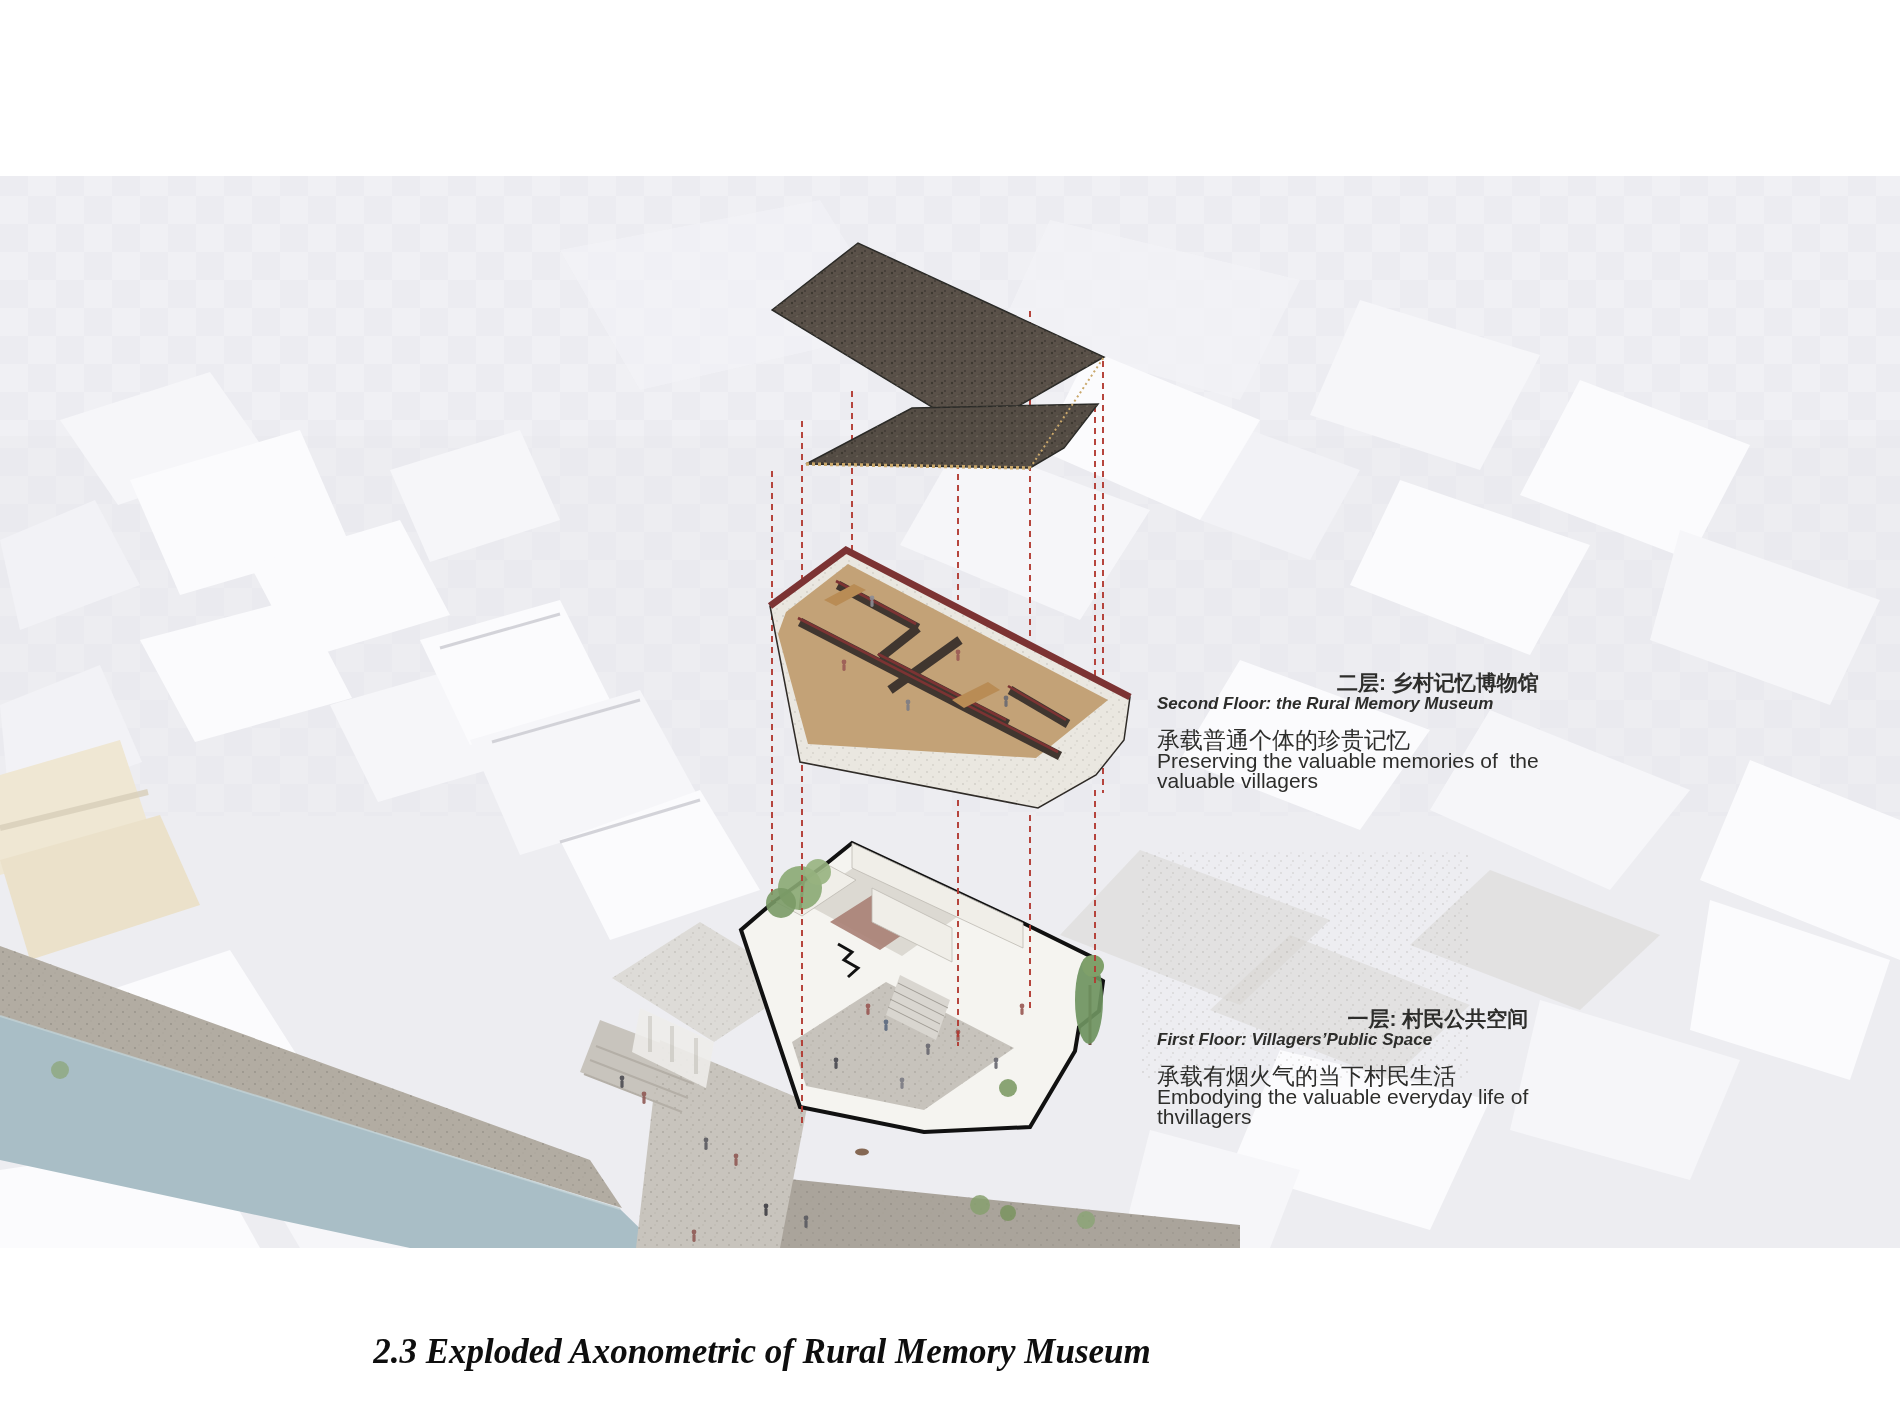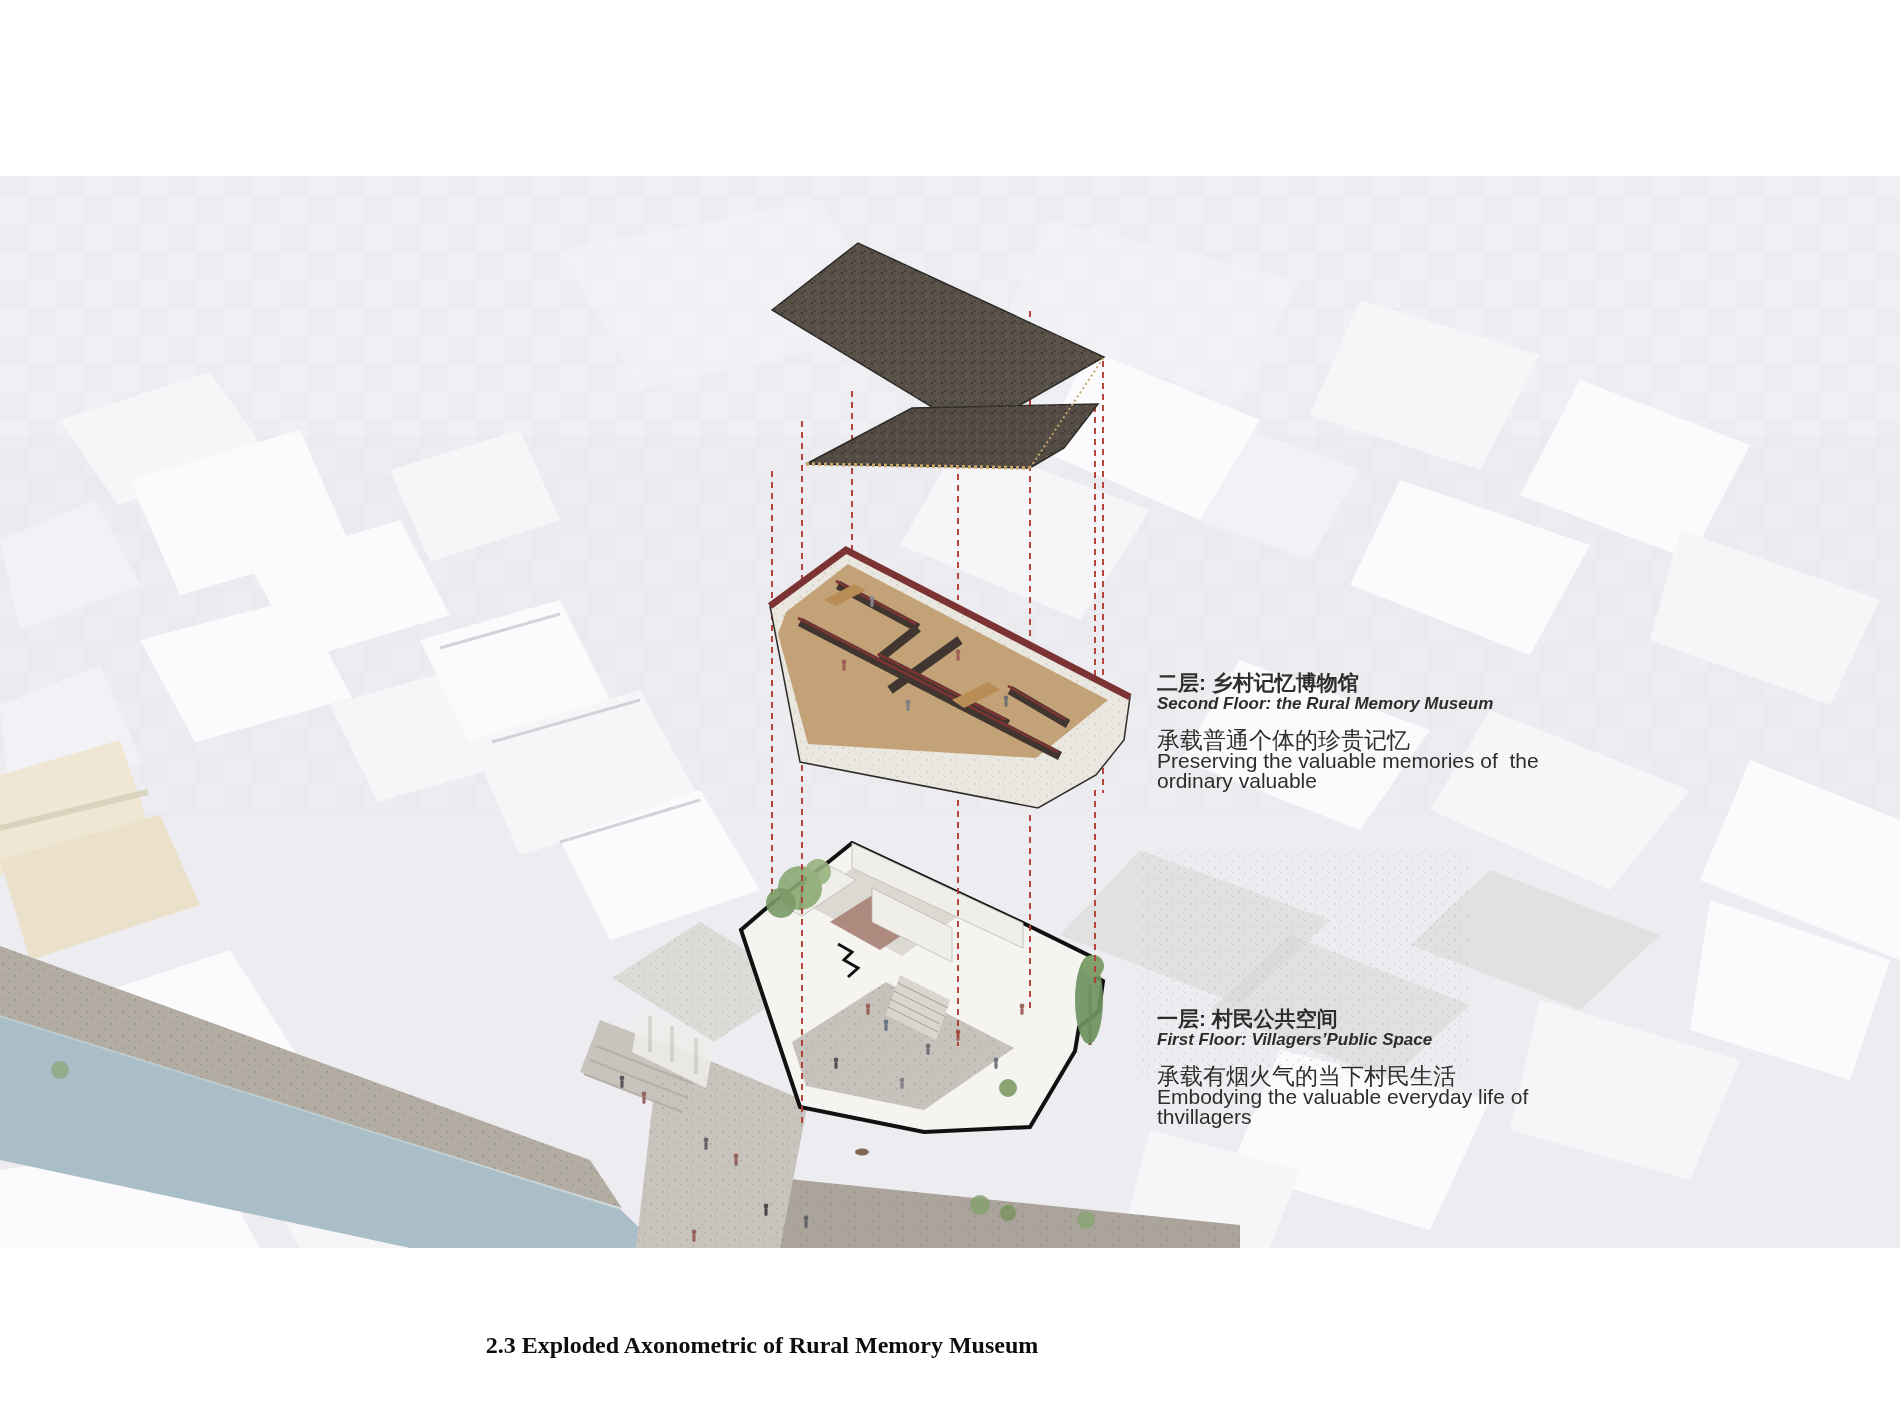--- a/index.html
+++ b/index.html
@@ -1,28 +1,28 @@
 <!DOCTYPE html>
 <html><head>
 <meta charset="utf-8">
 <style>
   html,body{margin:0;padding:0;background:#ffffff;}
   body{width:1900px;height:1425px;position:relative;overflow:hidden;
        font-family:"Liberation Sans",sans-serif;}
   #canvas{position:absolute;left:0;top:176px;width:1900px;height:1072px;}
   .anno{position:absolute;color:#2d2d2b;}
-  .anno .cn-title{font-size:21px;line-height:22px;font-weight:bold;}
+  .anno .cn-title{font-size:21px;line-height:22px;font-weight:bold;text-align:right;}
   .anno .en-title{font-size:17px;line-height:20px;font-weight:bold;font-style:italic;}
   .anno .gap{height:16px;}
   .anno .cn-desc{font-size:23px;line-height:21px;}
   .anno .en-desc{font-size:21px;line-height:20px;white-space:pre;}
   #anno-2f{left:1157px;top:672px;}
   #anno-1f{left:1157px;top:1008px;}
   #caption{position:absolute;left:0;top:1332px;width:1524px;text-align:center;
-           font-family:"Liberation Serif",serif;font-weight:bold;font-size:24px;color:#0e0e0e;}
+           font-family:"Liberation Serif",serif;font-weight:bold;font-size:35px;color:#0e0e0e;font-style:italic;}
   
   .ctxa{fill:#fbfbfd;} .ctxb{fill:#f6f6f9;} .ctxc{fill:#f2f2f6;}
   .roofgray{fill:#d8d7d4;opacity:.55;}
   .beige{fill:#efe7d3;} .beige2{fill:#ebe1ca;}
   .whitewall{fill:#f0eee8;stroke:#bdb9b1;stroke-width:.8;}
   .dash{stroke:#b23b33;stroke-width:2;stroke-dasharray:6 5;fill:none;opacity:.95;}
   .darkwall{stroke:#40362f;stroke-width:9;fill:none;stroke-linecap:butt;}
   .marooncap{stroke:#7c3333;stroke-width:2.6;fill:none;}
   .steplines{stroke:#a09c95;stroke-width:1;fill:none;}
 </style>
@@ -300,21 +300,21 @@
     <ellipse cx="862" cy="1152" rx="7" ry="3.5" fill="#7a5a42"></ellipse>
   </g>
 </svg>
 
 <div class="anno" id="anno-2f">
   <div class="cn-title">二层: 乡村记忆博物馆</div>
   <div class="en-title">Second Floor: the Rural Memory Museum</div>
   <div class="gap"></div>
   <div class="cn-desc">承载普通个体的珍贵记忆</div>
   <div class="en-desc">Preserving the valuable memories of  the</div>
-  <div class="en-desc">ordinary valuable</div>
+  <div class="en-desc">valuable villagers</div>
 </div>
 
 <div class="anno" id="anno-1f">
   <div class="cn-title">一层: 村民公共空间</div>
   <div class="en-title">First Floor: Villagers’Public Space</div>
   <div class="gap"></div>
   <div class="cn-desc">承载有烟火气的当下村民生活</div>
   <div class="en-desc">Embodying the valuable everyday life of</div>
   <div class="en-desc">thvillagers</div>
 </div>

